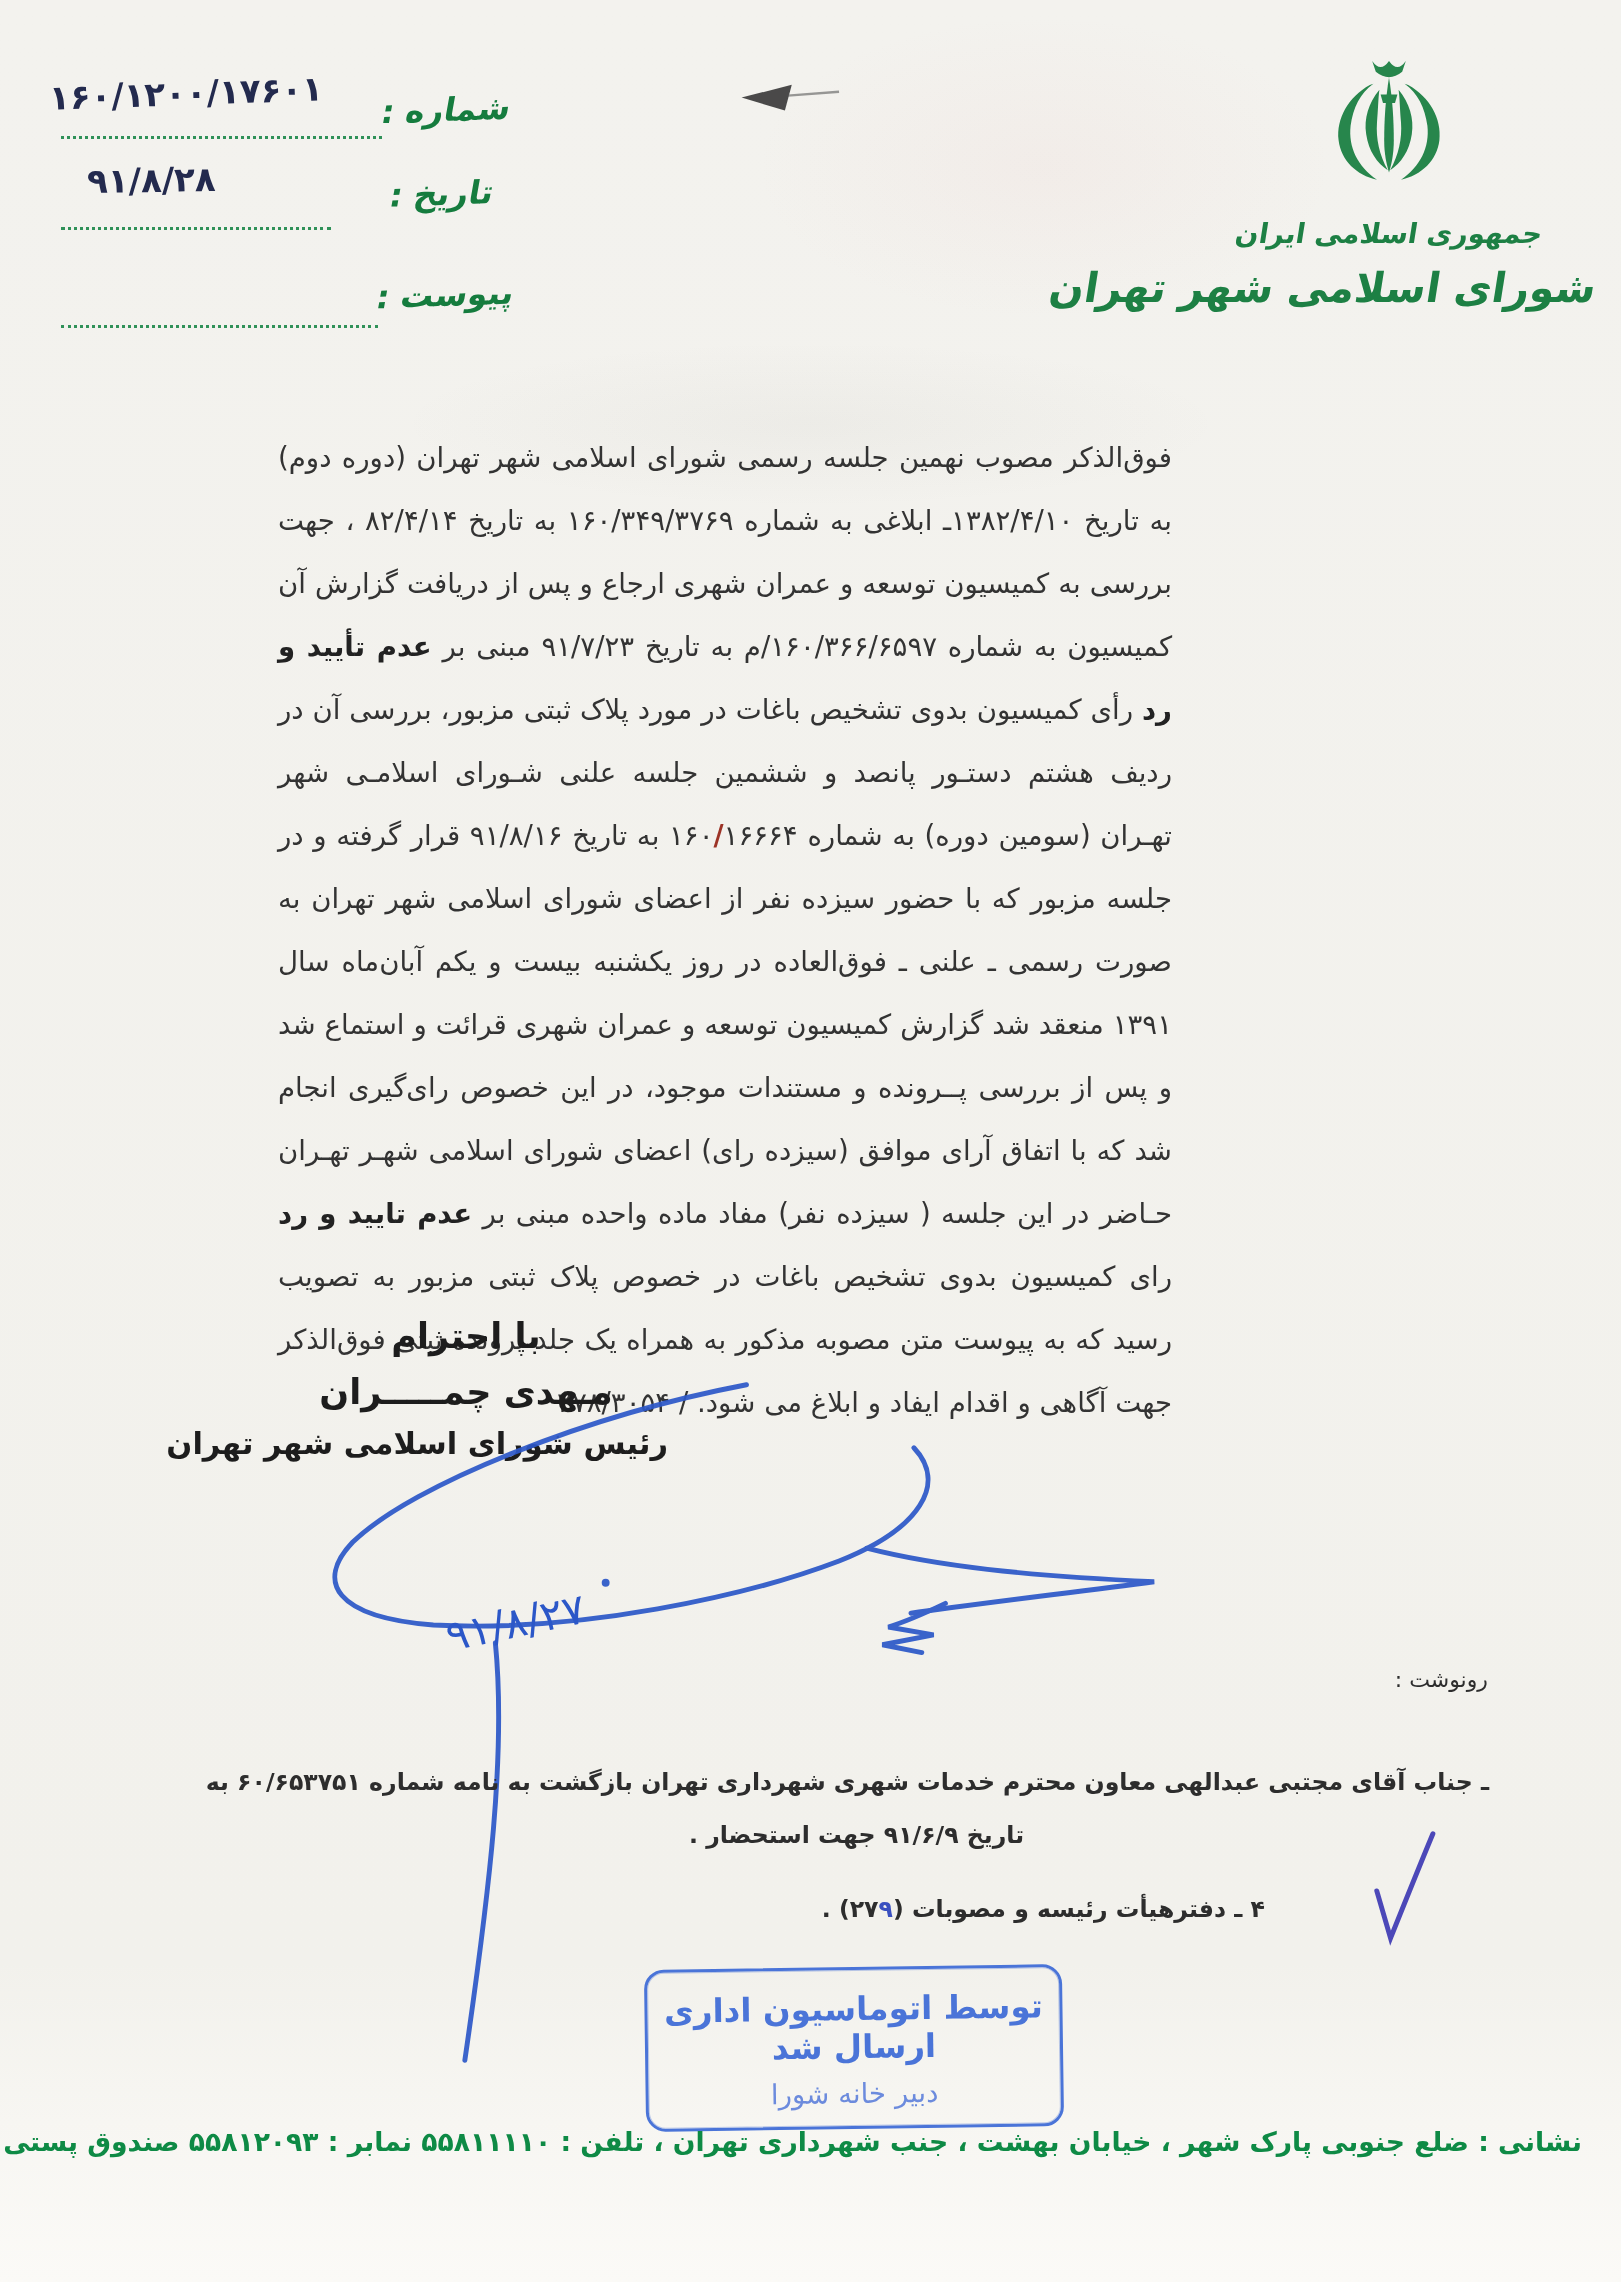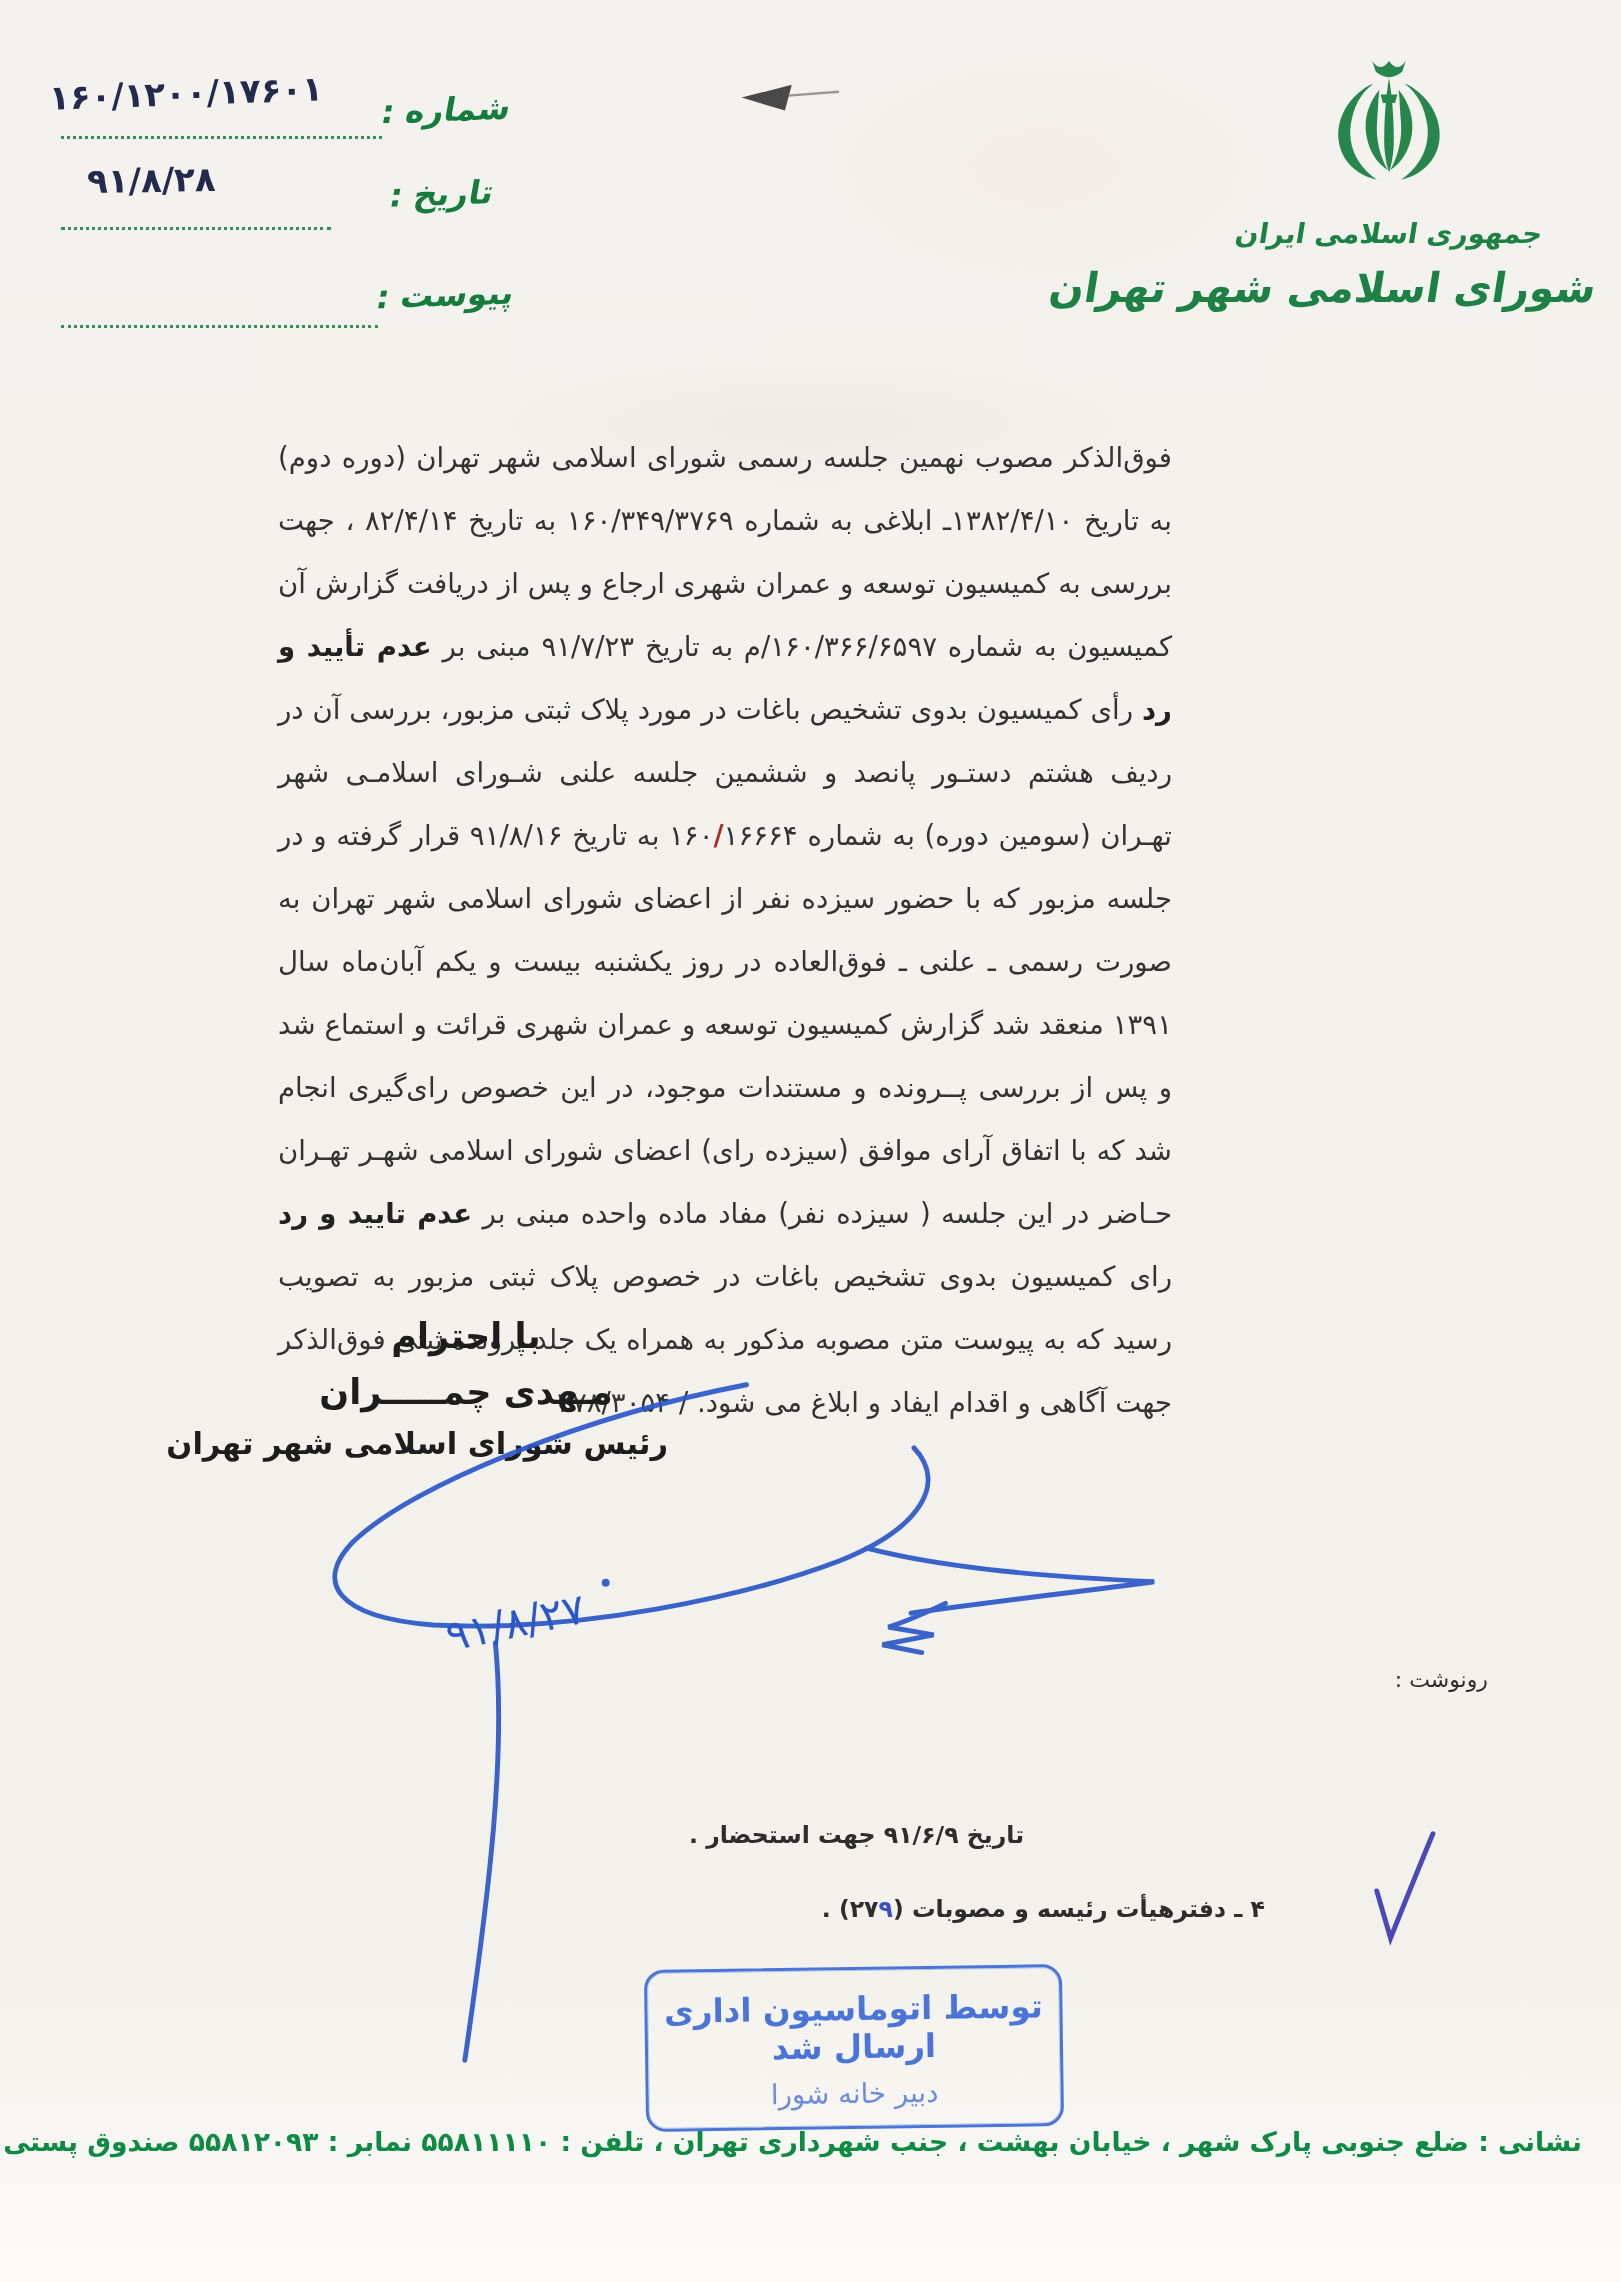--- a/index.html
+++ b/index.html
@@ -107,20 +107,21 @@
       <path d="M880 1572 C950 1590,1040 1600,1172 1606 C1080 1618,980 1630,925 1638"></path>
       <path d="M960 1628 C935 1640,915 1648,902 1652 L948 1660 L896 1670 L936 1678"></path>
       <path d="M503 1668 C514 1780,497 1920,472 2092"></path>
       <circle cx="615" cy="1607" r="4" fill="#2b57c8" stroke="none"></circle>
     </g>
     <path d="M1455 1862 C1440 1898,1424 1938,1412 1968 L1398 1920" fill="none" stroke="#3a35b2" stroke-width="5" stroke-linecap="round" opacity=".9"></path>
   </svg>
   <div class="abs sig-date">۹۱/۸/۲۷</div>
 
   <div class="abs cc cc-heading">رونوشت :</div>
+  <div class="abs cc cc2">ـ جناب آقای مجتبی عبدالهی معاون محترم خدمات شهری شهرداری تهران بازگشت به نامه شماره ۶۰/۶۵۳۷۵۱ به</div>
   <div class="abs cc cc2b">تاریخ ۹۱/۶/۹  جهت استحضار .</div>
   <div class="abs cc cc4"><span>۴ ـ دفترهیأت رئیسه و مصوبات (۲۷</span><span class="seg-blue">۹</span><span>) .</span></div>
 
   <div class="abs stamp">
     <div class="stamp-l1">توسط اتوماسیون اداری ارسال شد</div>
     <div class="stamp-l2">دبیر خانه شورا</div>
   </div>
 
   <div class="abs footer">نشانی : ضلع جنوبی پارک شهر ، خیابان بهشت ، جنب شهرداری تهران ، تلفن : ۵۵۸۱۱۱۱۰    نمابر : ۵۵۸۱۲۰۹۳    صندوق پستی : ۴۳۸۹ / ۱۱۳۶۵</div>
 

